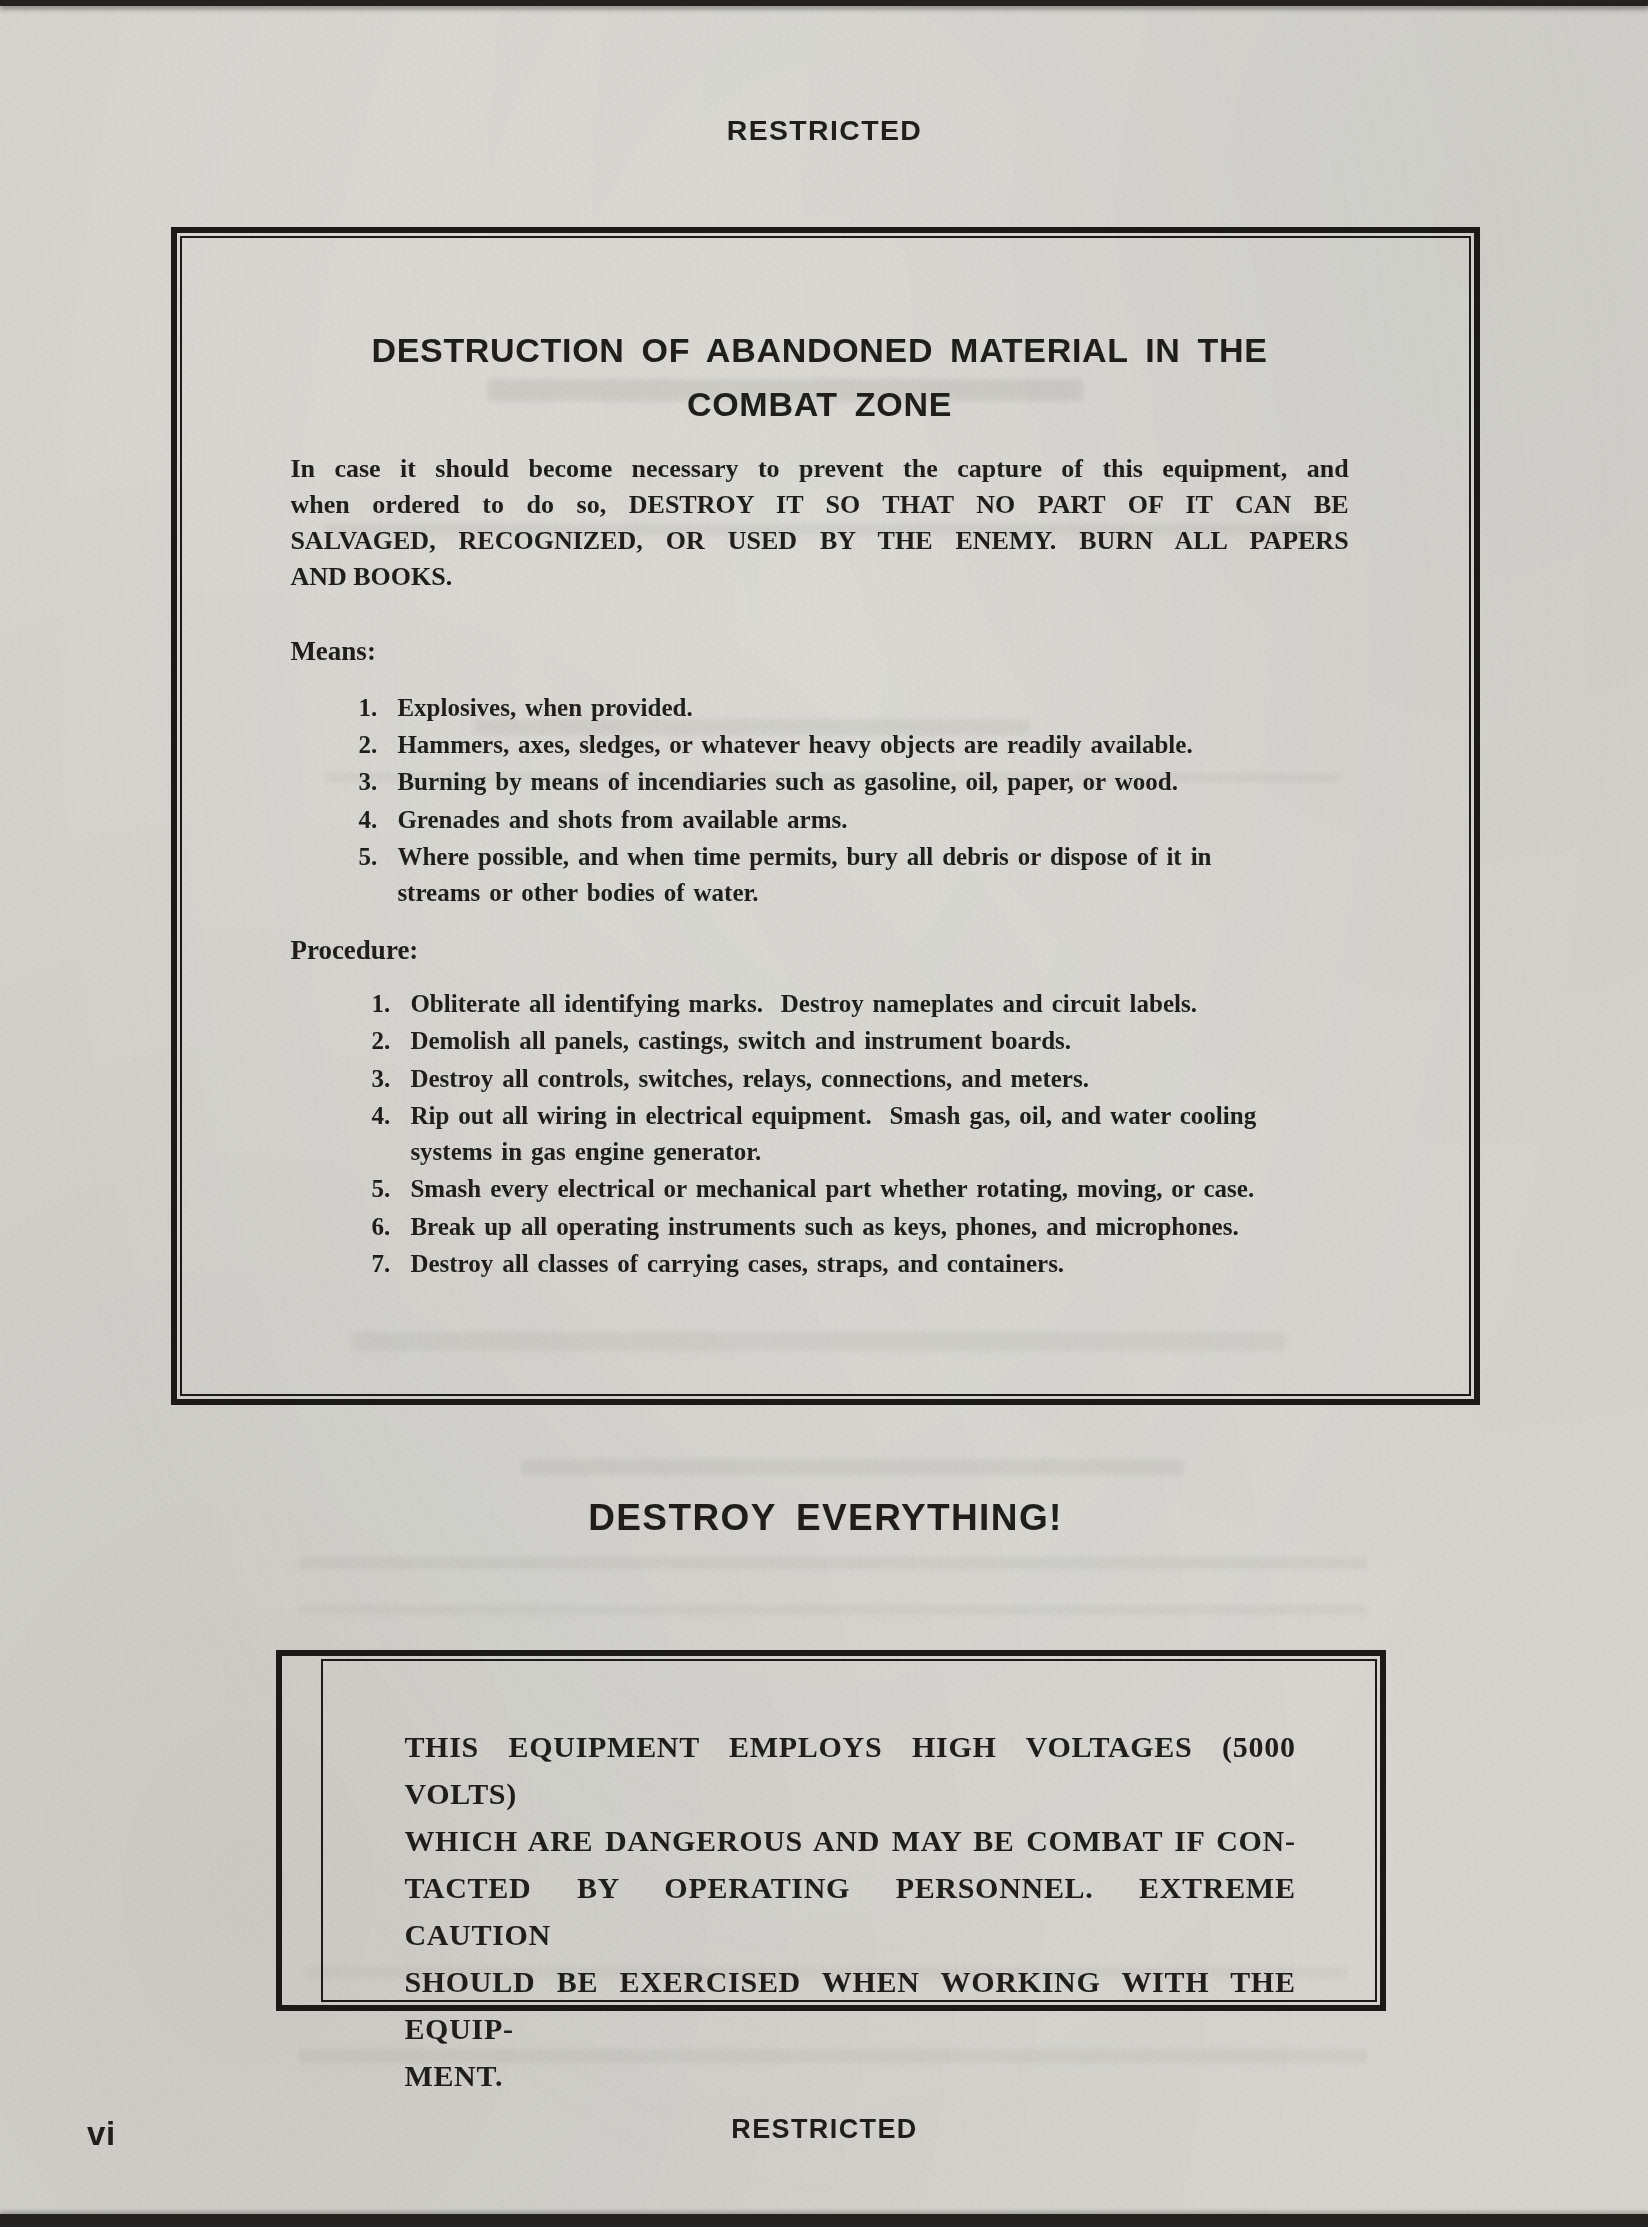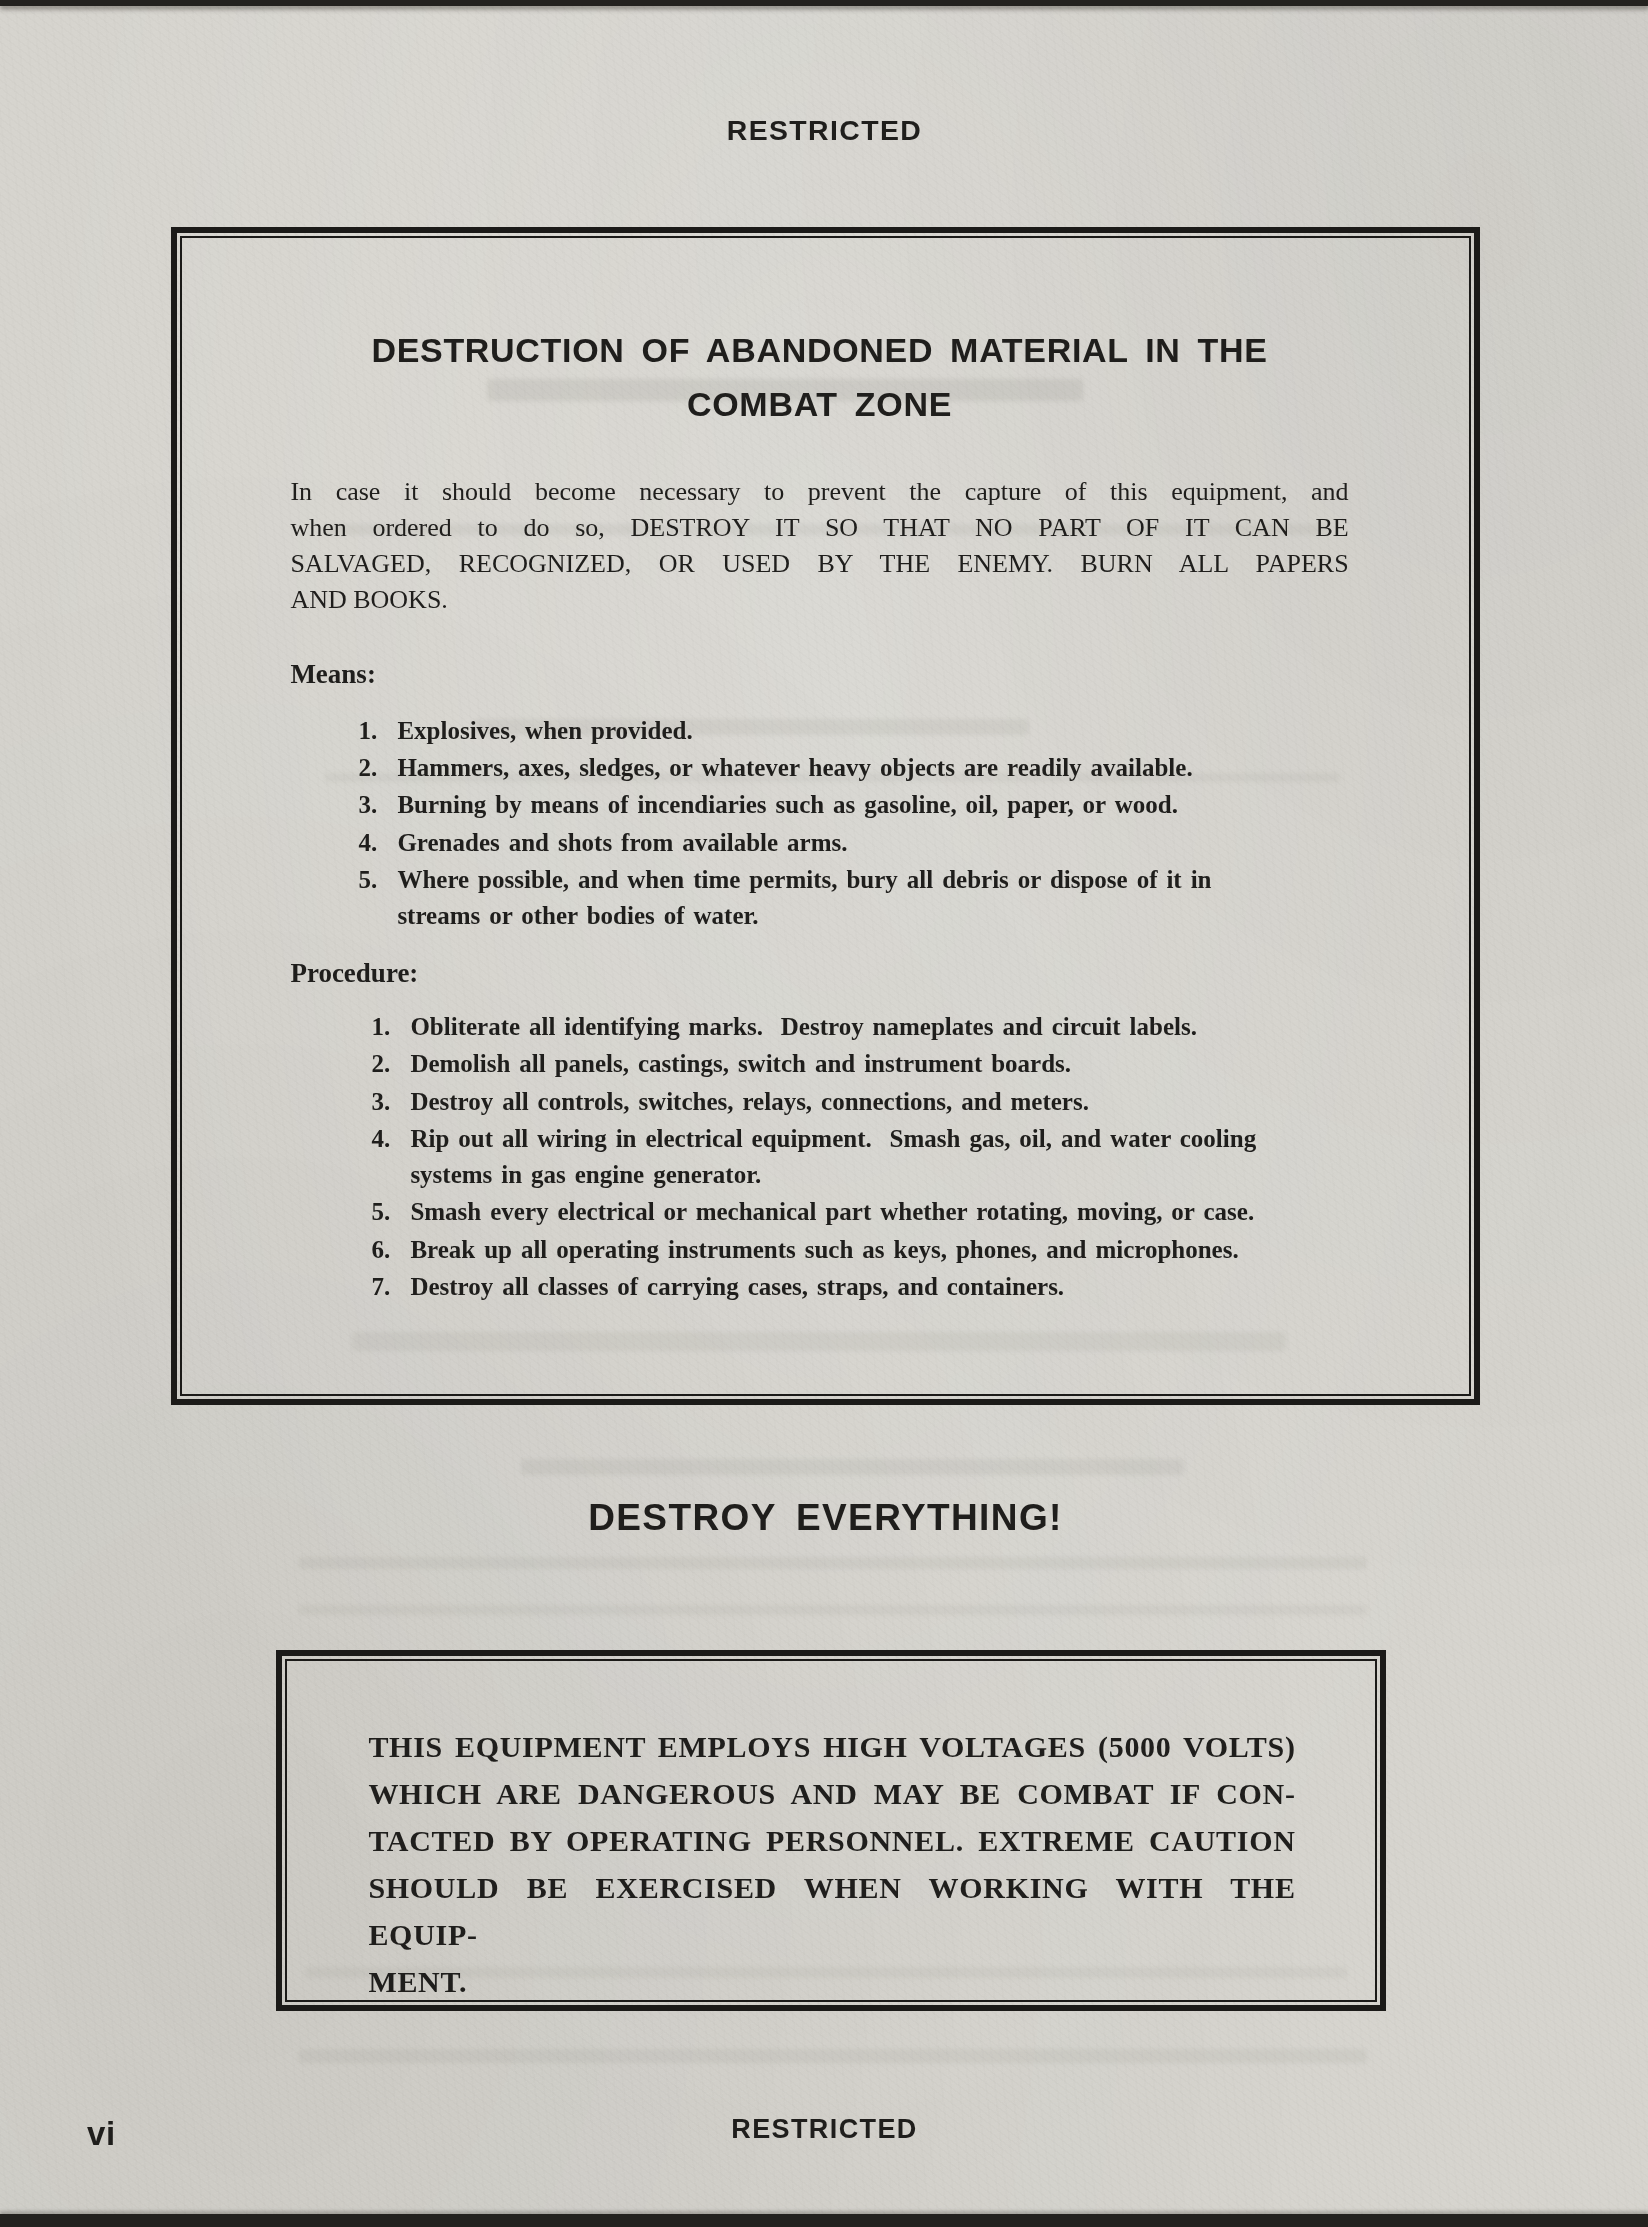--- a/index.html
+++ b/index.html
@@ -29,30 +29,30 @@
 
   .sans{font-family:"Liberation Sans", sans-serif;font-weight:700;}
 
   .hdr-restricted{position:absolute;top:114px;left:0;right:0;text-align:center;
     font-size:28.4px;letter-spacing:1.4px;}
 
   
   .dbox{position:absolute;border:6.8px solid #1b1a18;}
   .dbox .inner{position:absolute;inset:3.4px;border:2px solid #1b1a18;}
   .dbox2{position:absolute;border:6.1px solid #1b1a18;}
-  .dbox2 .inner{position:absolute;inset:3.4px;border:2px solid #1b1a18;}
+  .dbox2 .inner{position:absolute;inset:3.4px;border:2px solid #1b1a18;margin-left:36px;}
 
   .box1{left:171px;top:227px;width:1309px;height:1178px;box-sizing:border-box;}
   .b1content{padding:85px 120px 0 108px;}
 
   .notice-title{margin:0;text-align:center;font-size:34px;line-height:54px;
     letter-spacing:0.7px;word-spacing:6.8px;}
   .notice-title .tline{display:block;}
 
-  .intro{margin-top:43px;font-size:26px;line-height:36px;font-weight:400;}
+  .intro{margin-top:20px;font-size:26px;line-height:36px;font-weight:700;}
   .jline{text-align:justify;text-align-last:justify;}
   .lline{text-align:left;}
 
   .list-label{margin-top:38px;font-size:27px;line-height:36px;font-weight:700;}
   .plabel{margin-top:20.3px;}
 
   ol.num-list{list-style:none;margin:20.3px 0 0 0;padding:0 0 0 68px;
     font-size:25px;line-height:36px;font-weight:700;word-spacing:2.7px;}
   ol.num-list.proc{margin-top:18.3px;padding-left:81px;}
   ol.num-list li{display:flex;margin-bottom:1.4px;}

